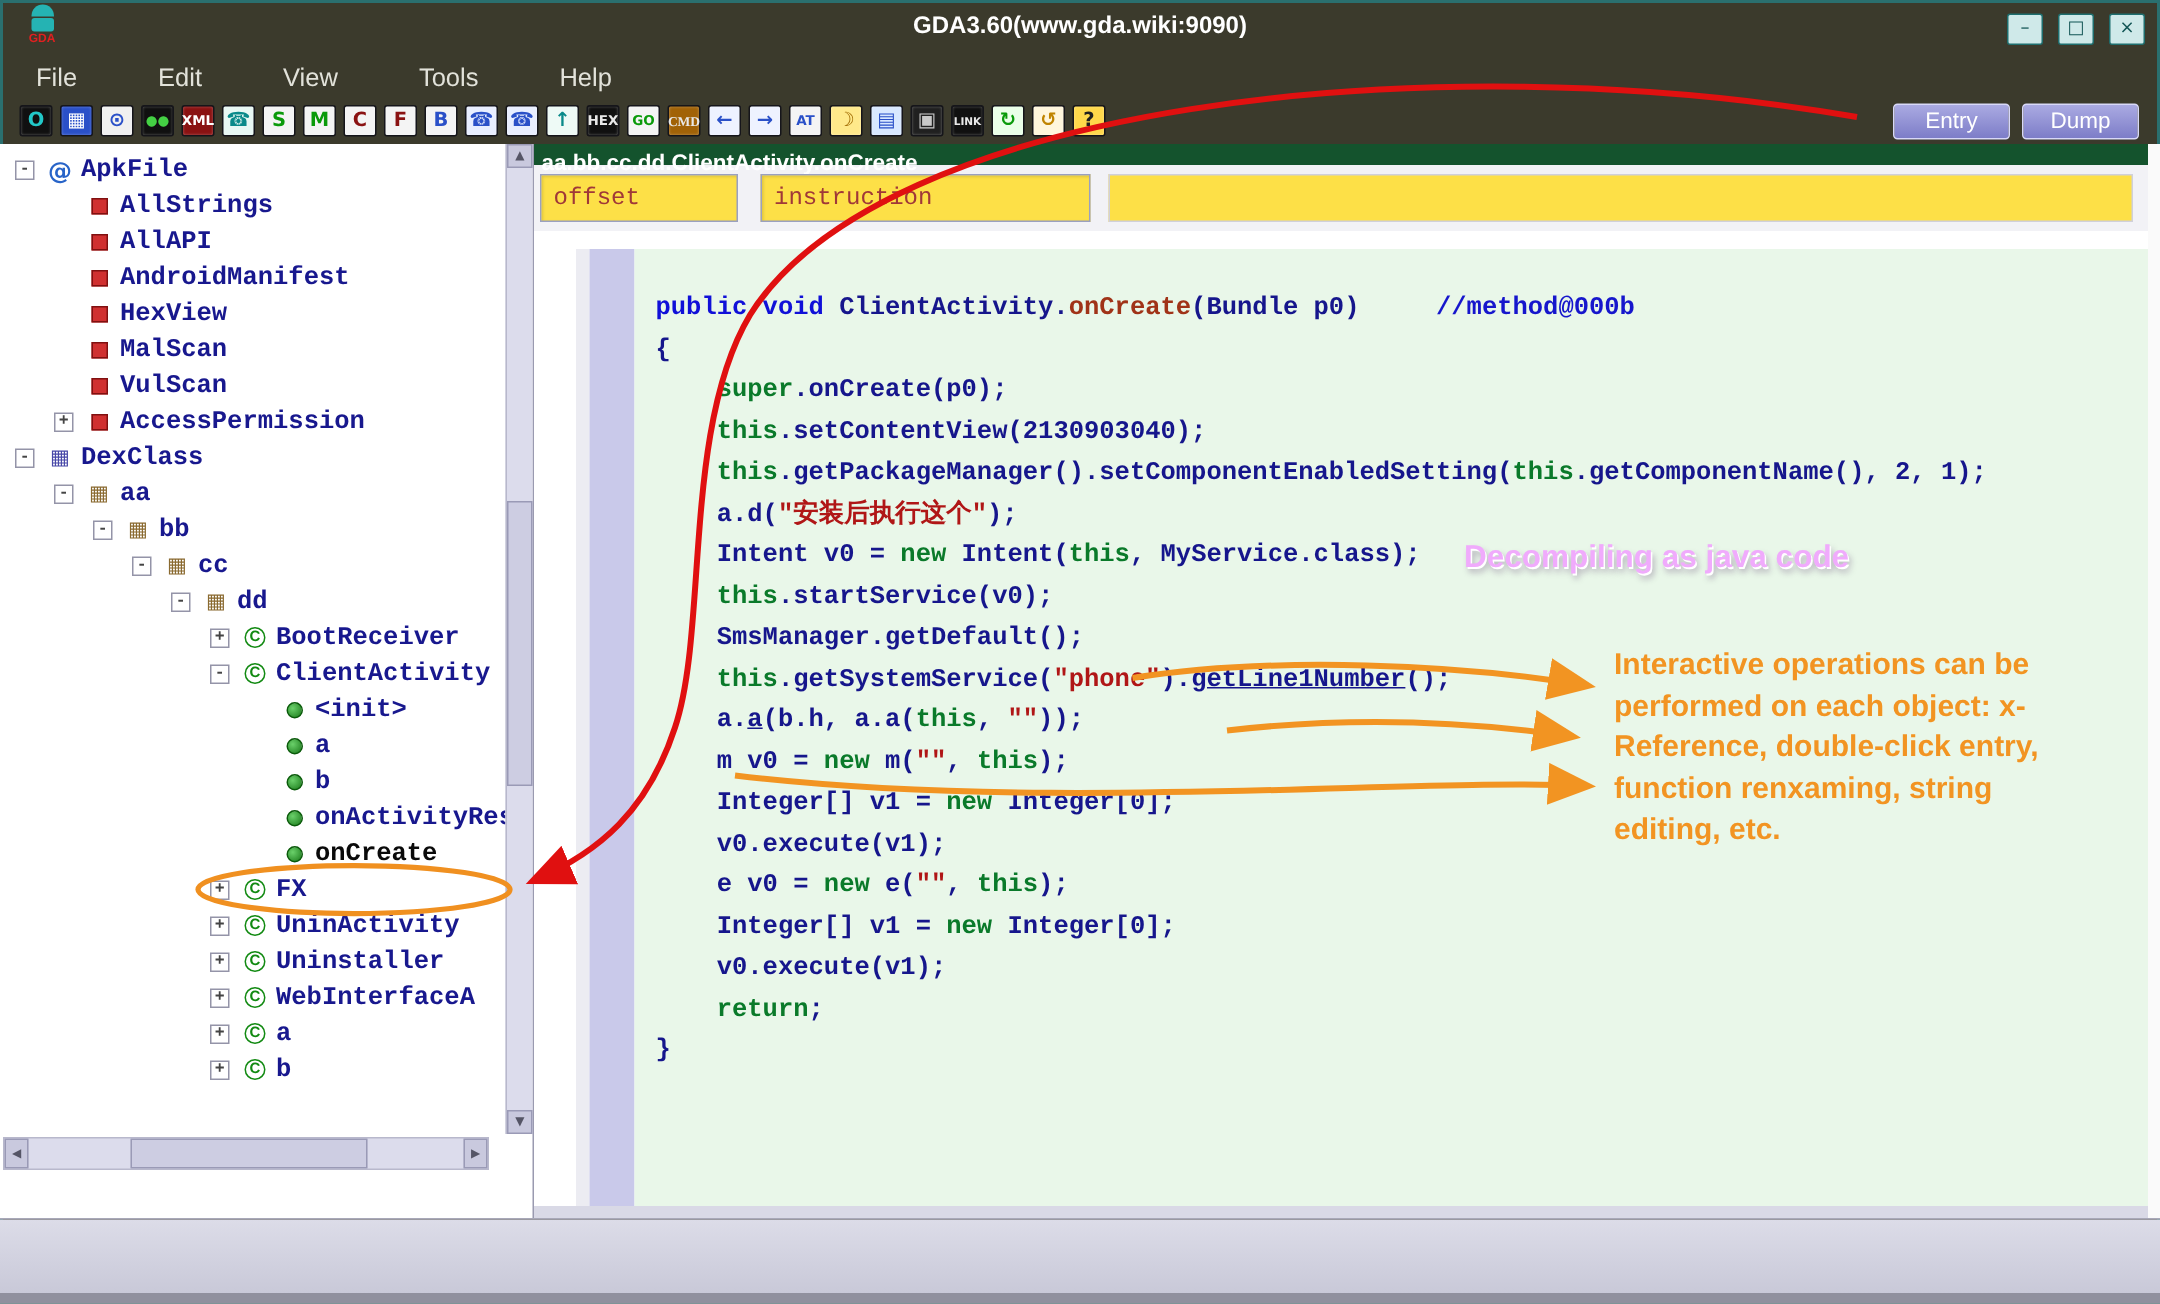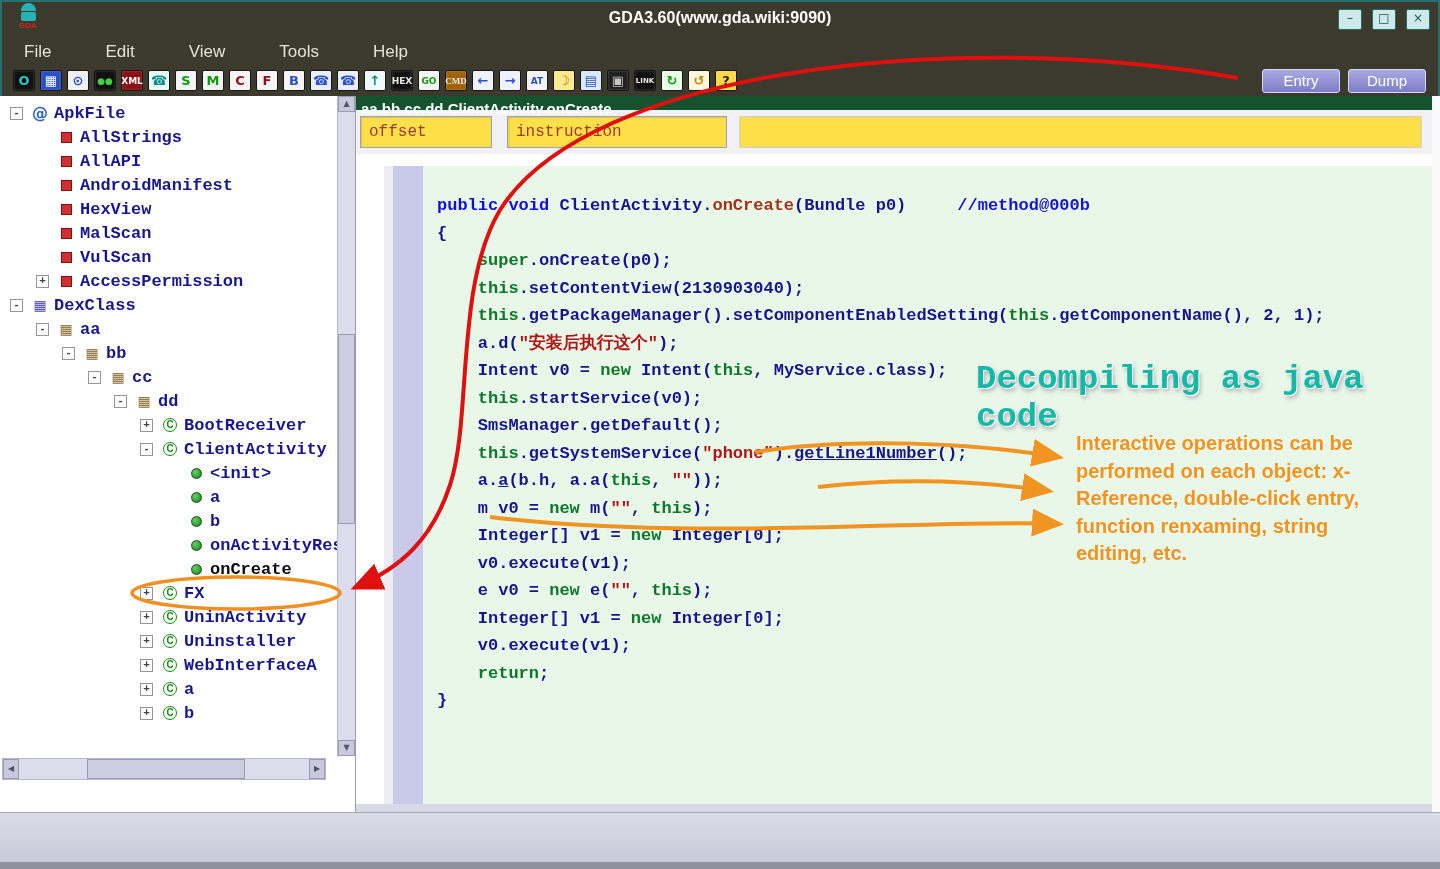--- a/index.html
+++ b/index.html
@@ -87,22 +87,22 @@
   .tok-c{color:#1616cc;} .tok-m{color:#a03318;} .tok-u{color:#16168c;text-decoration:underline;}
   .code-bottom{position:absolute;left:0;right:0;bottom:0;height:8px;background:#d9d9e6;}
 
   
   .bottom-bar{position:absolute;left:0;top:812px;width:100%;height:57px;background:linear-gradient(#dcdce8,#c6c6d6);
               border-top:1px solid #a8a8b8;box-sizing:border-box;}
   .bottom-edge{position:absolute;left:0;bottom:0;width:100%;height:7px;background:#90909e;}
 
   
   .overlay{position:absolute;left:0;top:0;z-index:55;pointer-events:none;}
-  .note-purple{position:absolute;left:976px;top:360px;font-size:34px;font-weight:bold;color:#14b8a6;z-index:60;
-               text-shadow:1px 1px 0 #ffffff,2px 3px 4px rgba(60,20,80,.35);font-family:Liberation Mono, monospace;}
+  .note-purple{position:absolute;left:976px;top:360px;font-size:21px;font-weight:bold;color:#f0abfc;z-index:60;
+               text-shadow:1px 1px 0 #ffffff,2px 3px 4px rgba(60,20,80,.35);}
   .note-orange{position:absolute;left:1076px;top:430px;width:356px;font-size:20px;font-weight:bold;color:#f29422;
                line-height:27.5px;white-space:pre-line;z-index:60;}
 </style>
 </head>
 <body>
 
 <div class="window">
 
   <div class="titlebar">
     <div class="logo">

